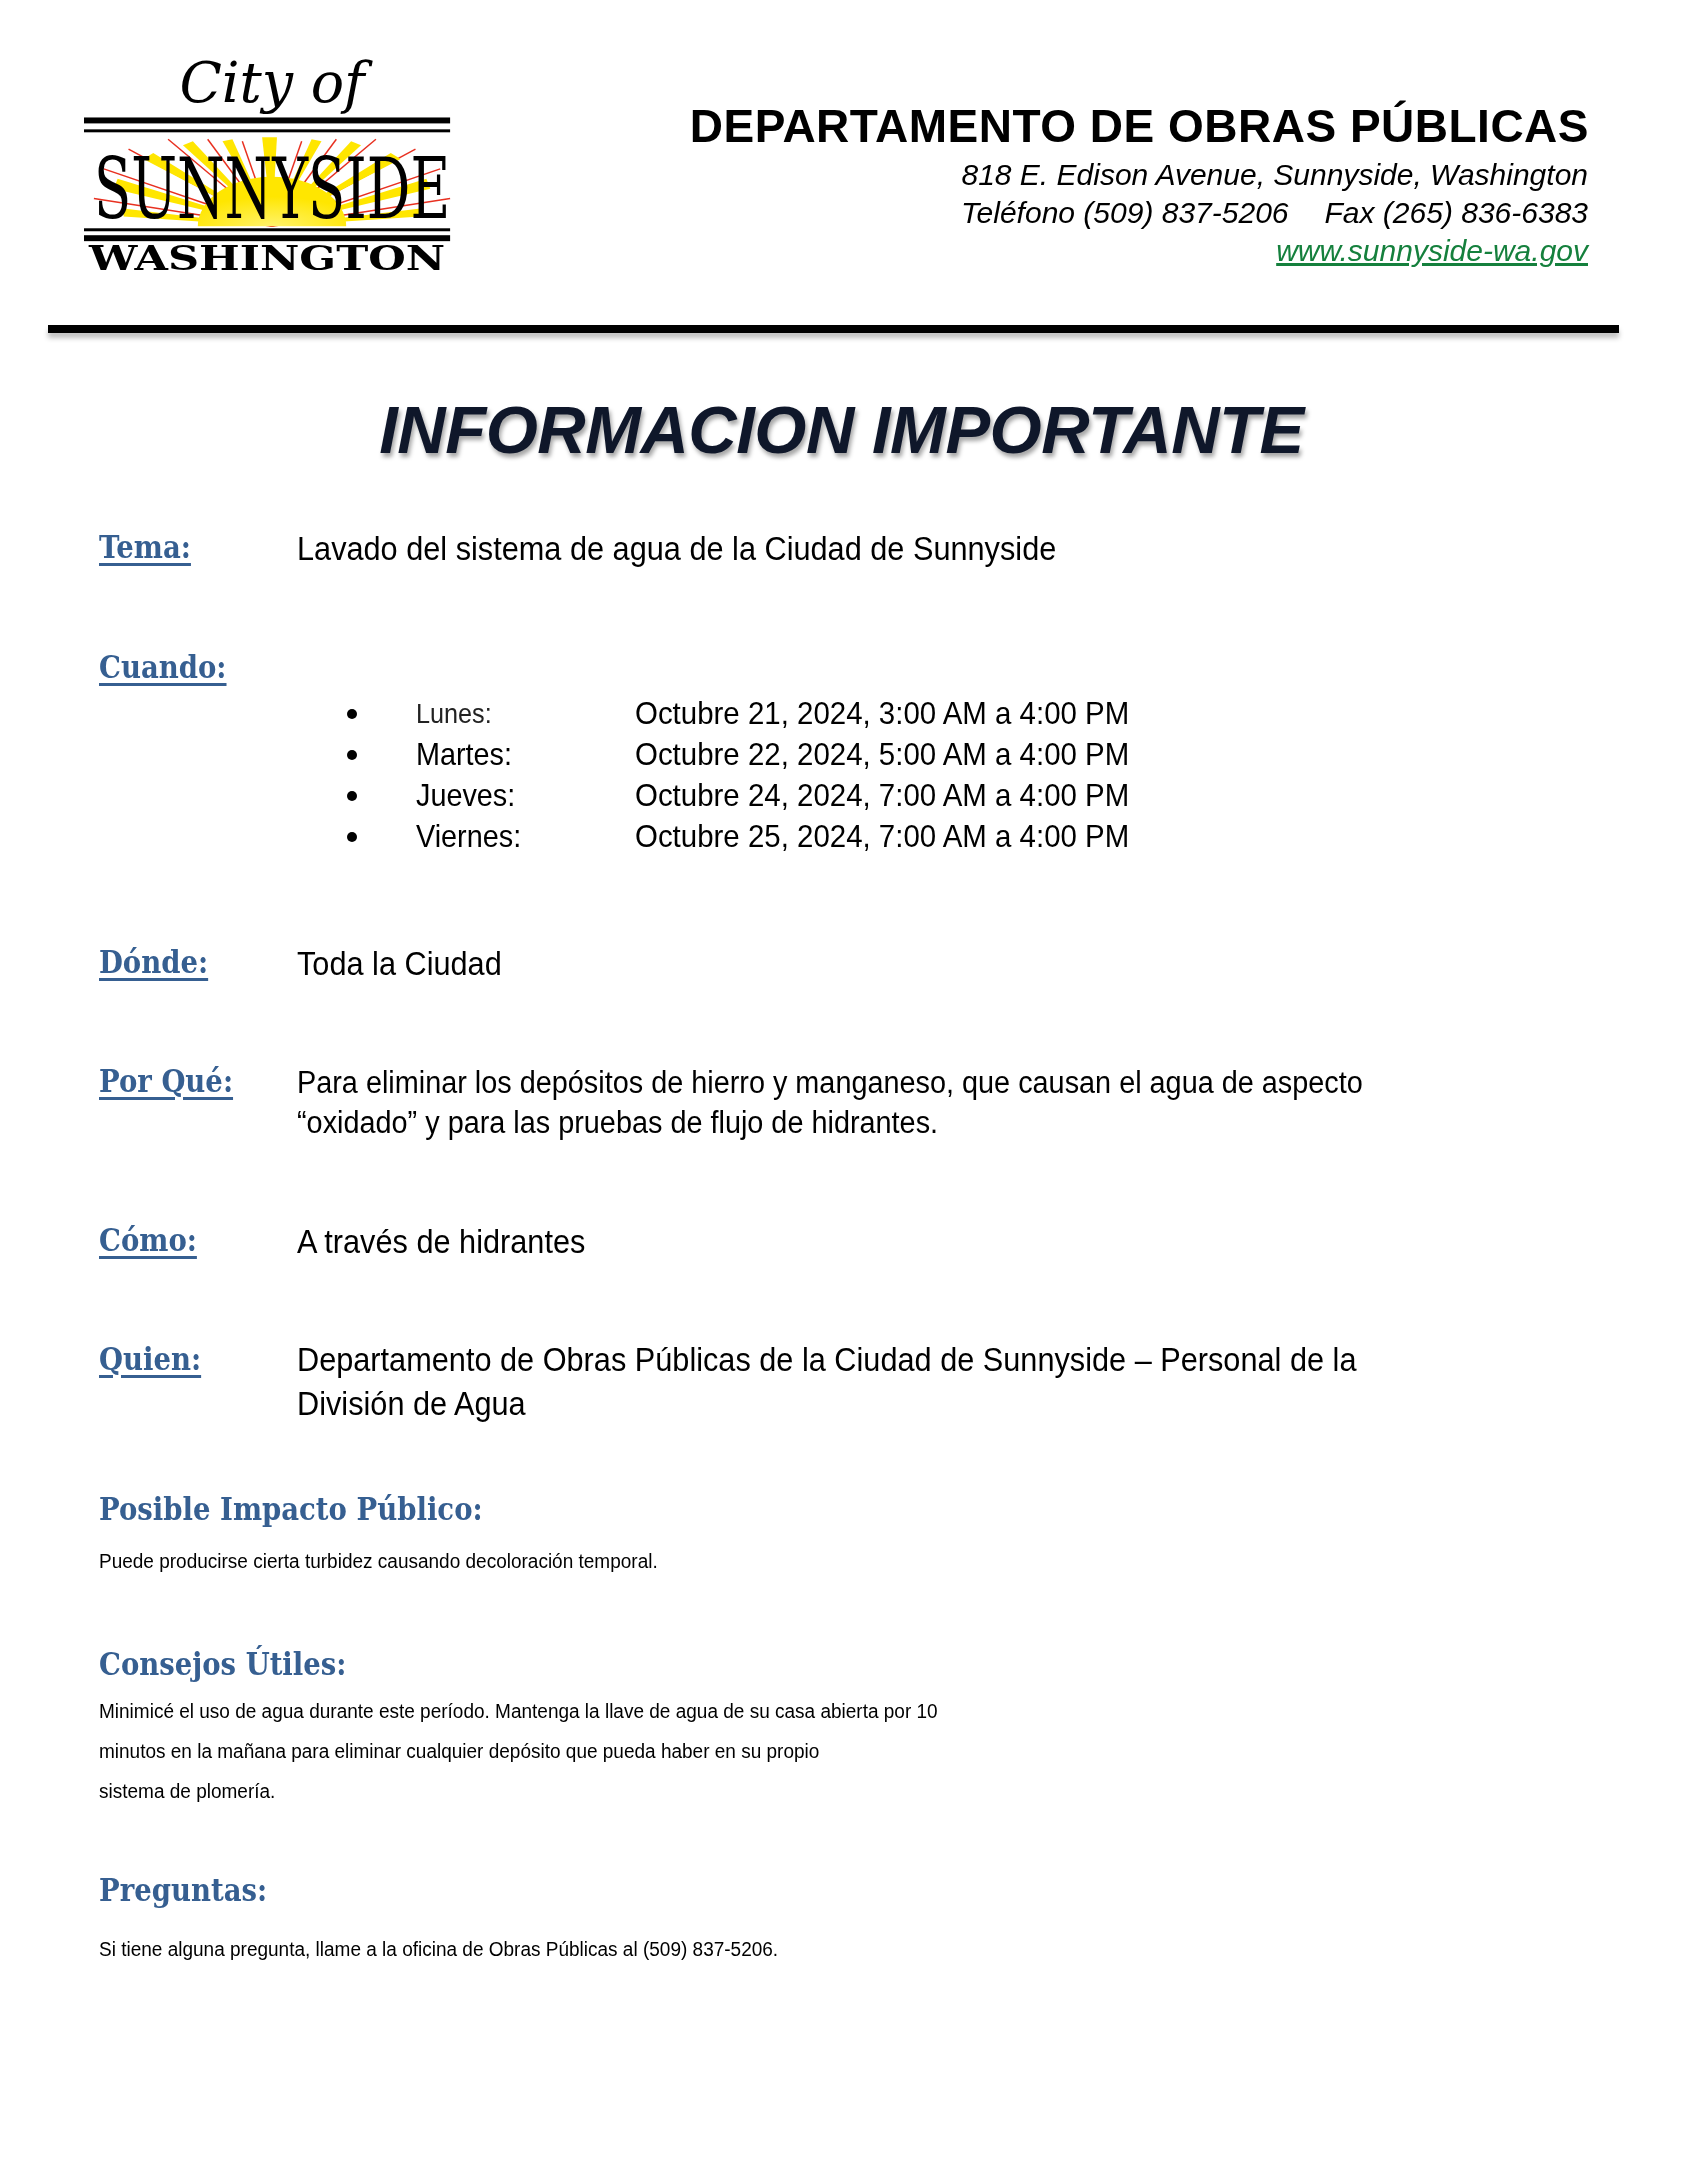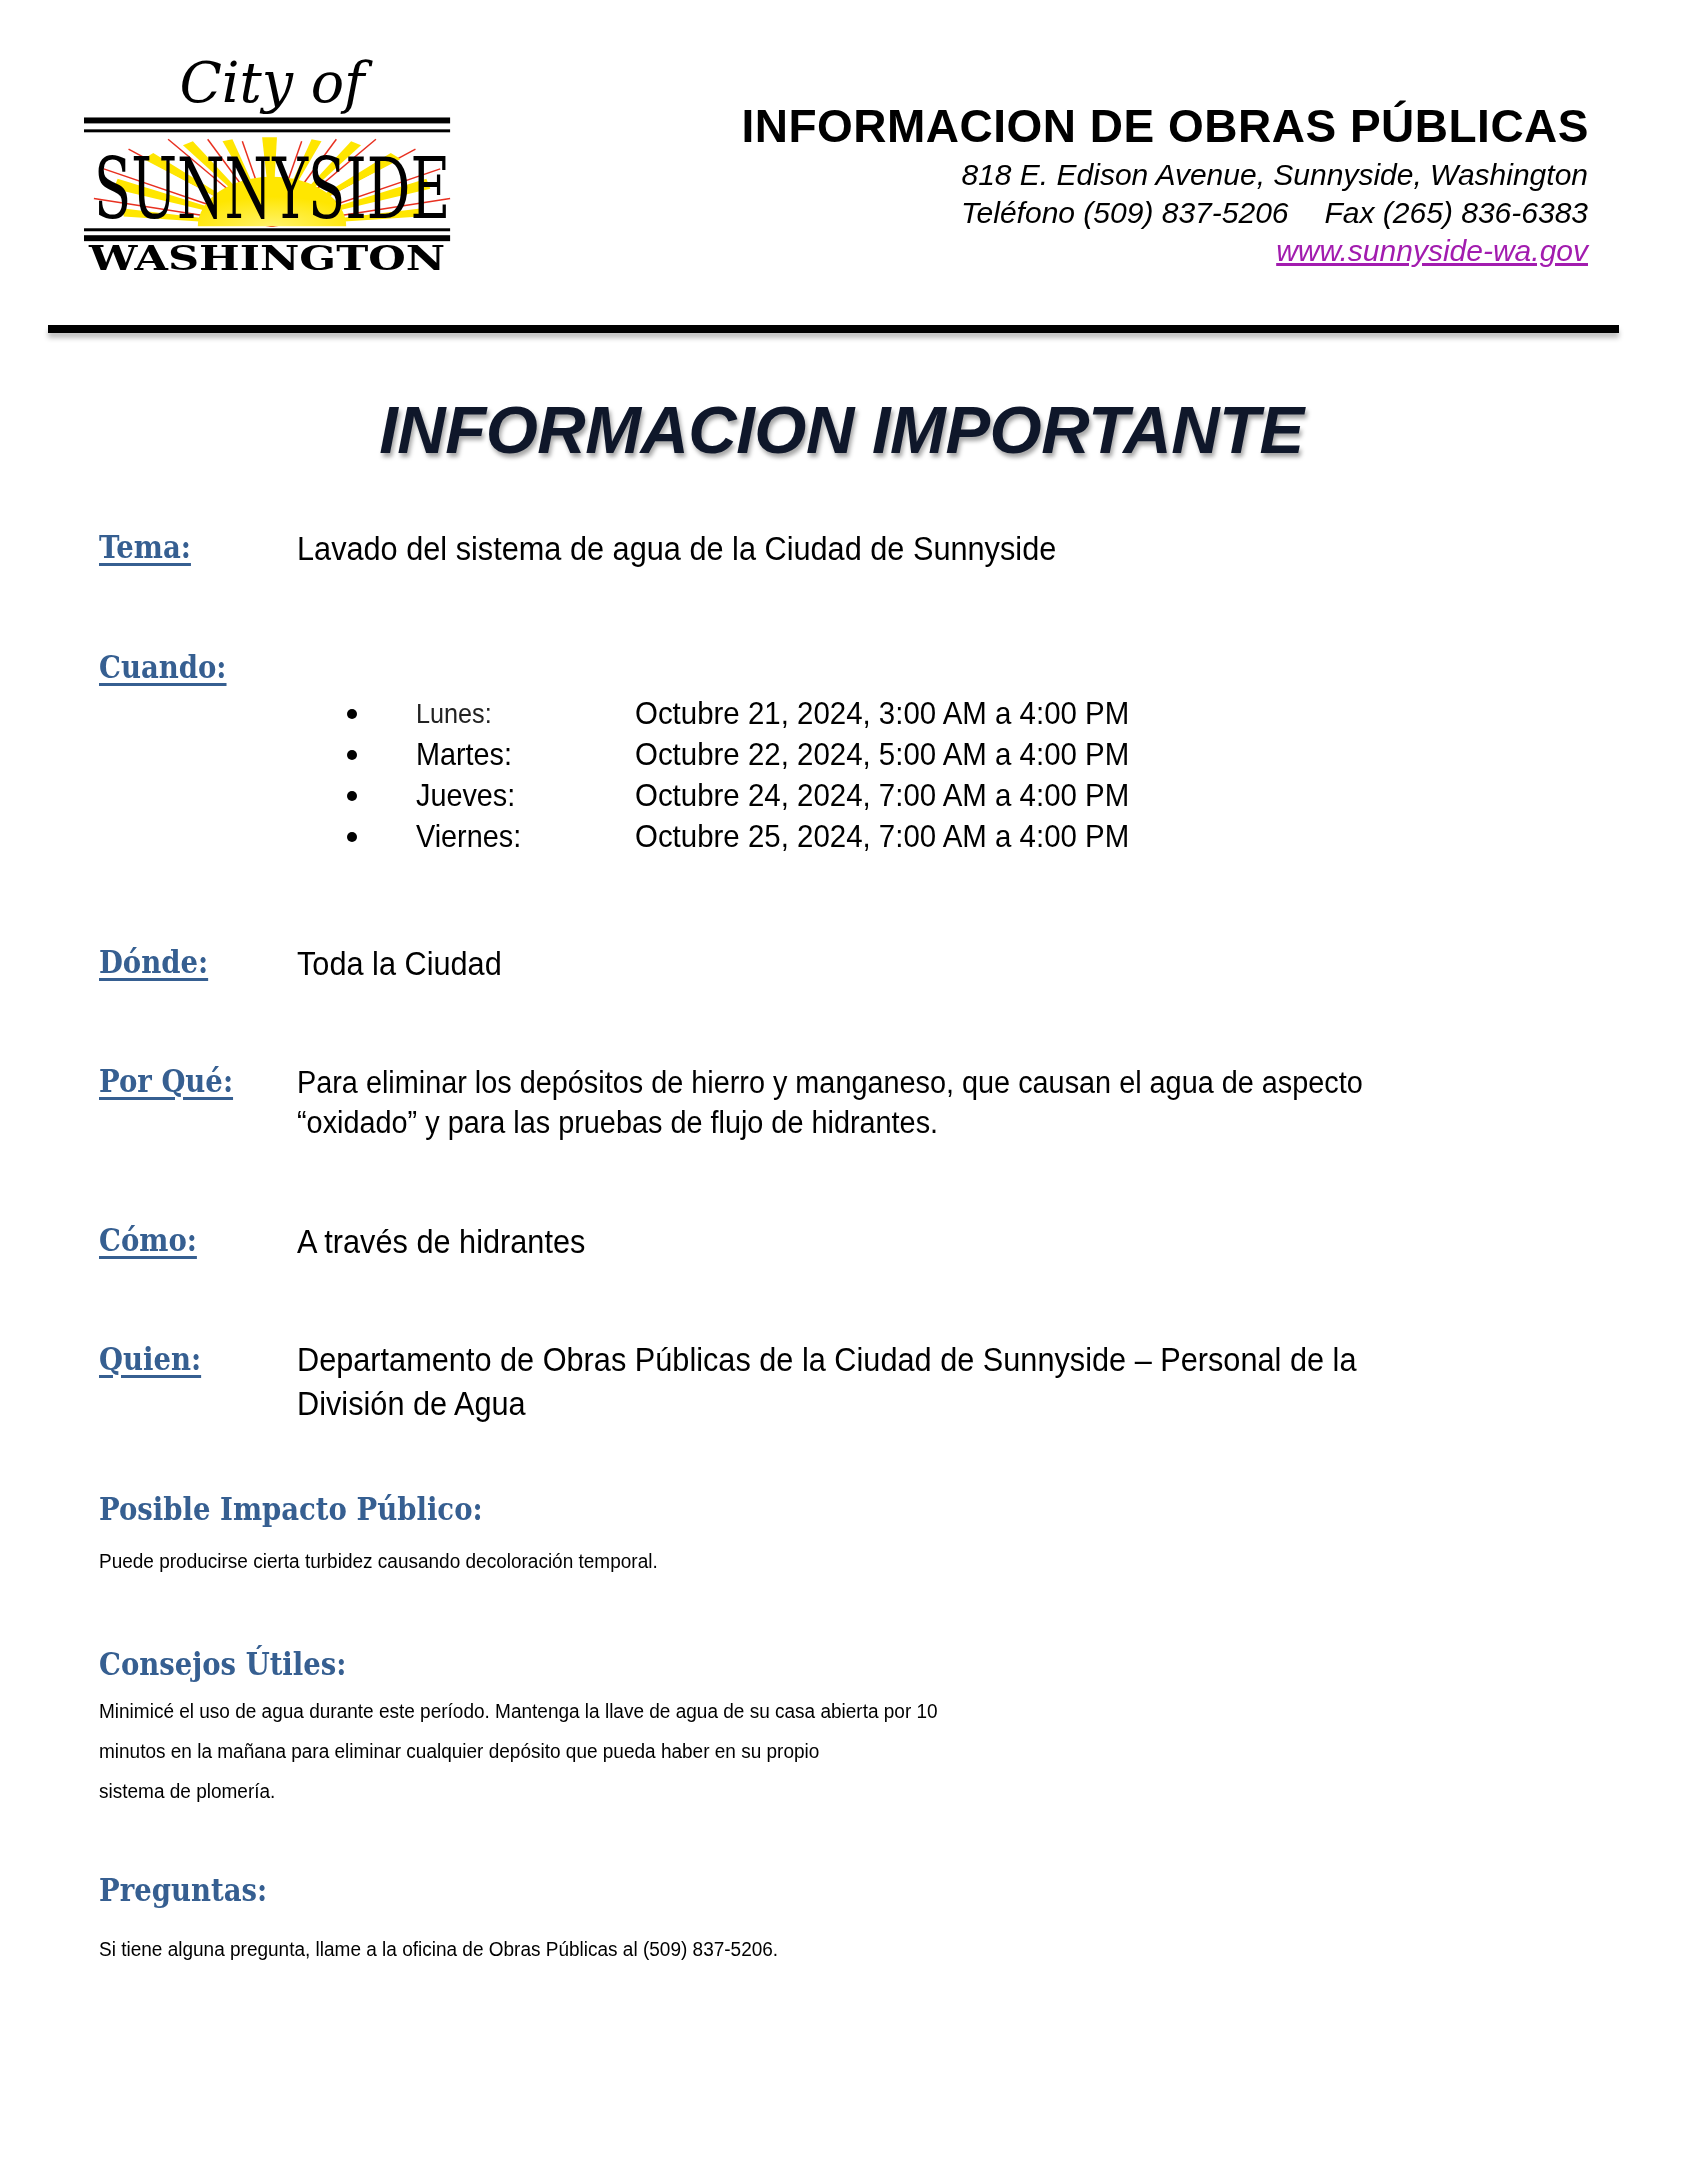--- a/index.html
+++ b/index.html
@@ -10,21 +10,21 @@
   
   .logo { left: 84px; top: 50px; width: 376px; height: 223px; }
   .logo svg { width: 100%; height: 100%; }
 
   
   .dept { right: 94px; top: 99px; font-size: 46px; font-weight: bold; letter-spacing: 0.5px;
           font-family: "Liberation Sans", sans-serif; white-space: nowrap; }
   .addr, .phone, .web { right: 95px; font-size: 30px; font-style: italic; white-space: nowrap; }
   .addr { top: 158px; text-align: right; }
   .phone { top: 196px; }
-  .web { top: 234px; color: #a21caf; text-decoration: underline; }
+  .web { top: 234px; color: #15803d; text-decoration: underline; }
   .phone .gap { display: inline-block; width: 36px; }
 
   .rule { left: 48px; top: 325px; width: 1571px; height: 8px; background: #000;
           box-shadow: 0 5px 5px rgba(0,0,0,0.25); }
 
   .title { left: 0; width: 1683px; top: 391px; text-align: center; font-size: 67px;
            font-weight: bold; font-style: italic; color: #0f172a;
            text-shadow: 2px 4px 4px rgba(0,0,0,0.35); letter-spacing: -0.5px; }
 
   
@@ -88,21 +88,21 @@
       <polygon points="190,178 340,160 340,168"></polygon>
     </g>
     <path d="M115 178 A75 50 0 0 1 265 178 Z" fill="url(#sunG)"></path>
     <text x="190" y="170" text-anchor="middle" font-family="DejaVu Serif, serif" font-size="86" fill="#000" textLength="360" lengthAdjust="spacingAndGlyphs">SUNNYSIDE</text>
     <rect x="0" y="180" width="370" height="3" fill="#000"></rect>
     <rect x="0" y="187" width="370" height="6" fill="#000"></rect>
     <text x="185" y="222" text-anchor="middle" font-family="DejaVu Serif, serif" font-weight="bold" font-size="34" fill="#000" textLength="360" lengthAdjust="spacingAndGlyphs">WASHINGTON</text>
   </svg>
 </div>
 
-<div class="abs dept">INFORMACION DE OBRAS PÚBLICAS</div>
+<div class="abs dept">DEPARTAMENTO DE OBRAS PÚBLICAS</div>
 <div class="abs addr">818 E. Edison Avenue, Sunnyside, Washington</div>
 <div class="abs phone">
   <span>Teléfono (509) 837-5206</span><span class="gap"></span><span>Fax (265) 836-6383</span>
 </div>
 <a class="abs web">www.sunnyside-wa.gov</a>
 <div class="abs rule"></div>
 
 <div class="abs title">INFORMACION IMPORTANTE</div>
 
 <div class="abs label" style="top:528px;">Tema:</div>

